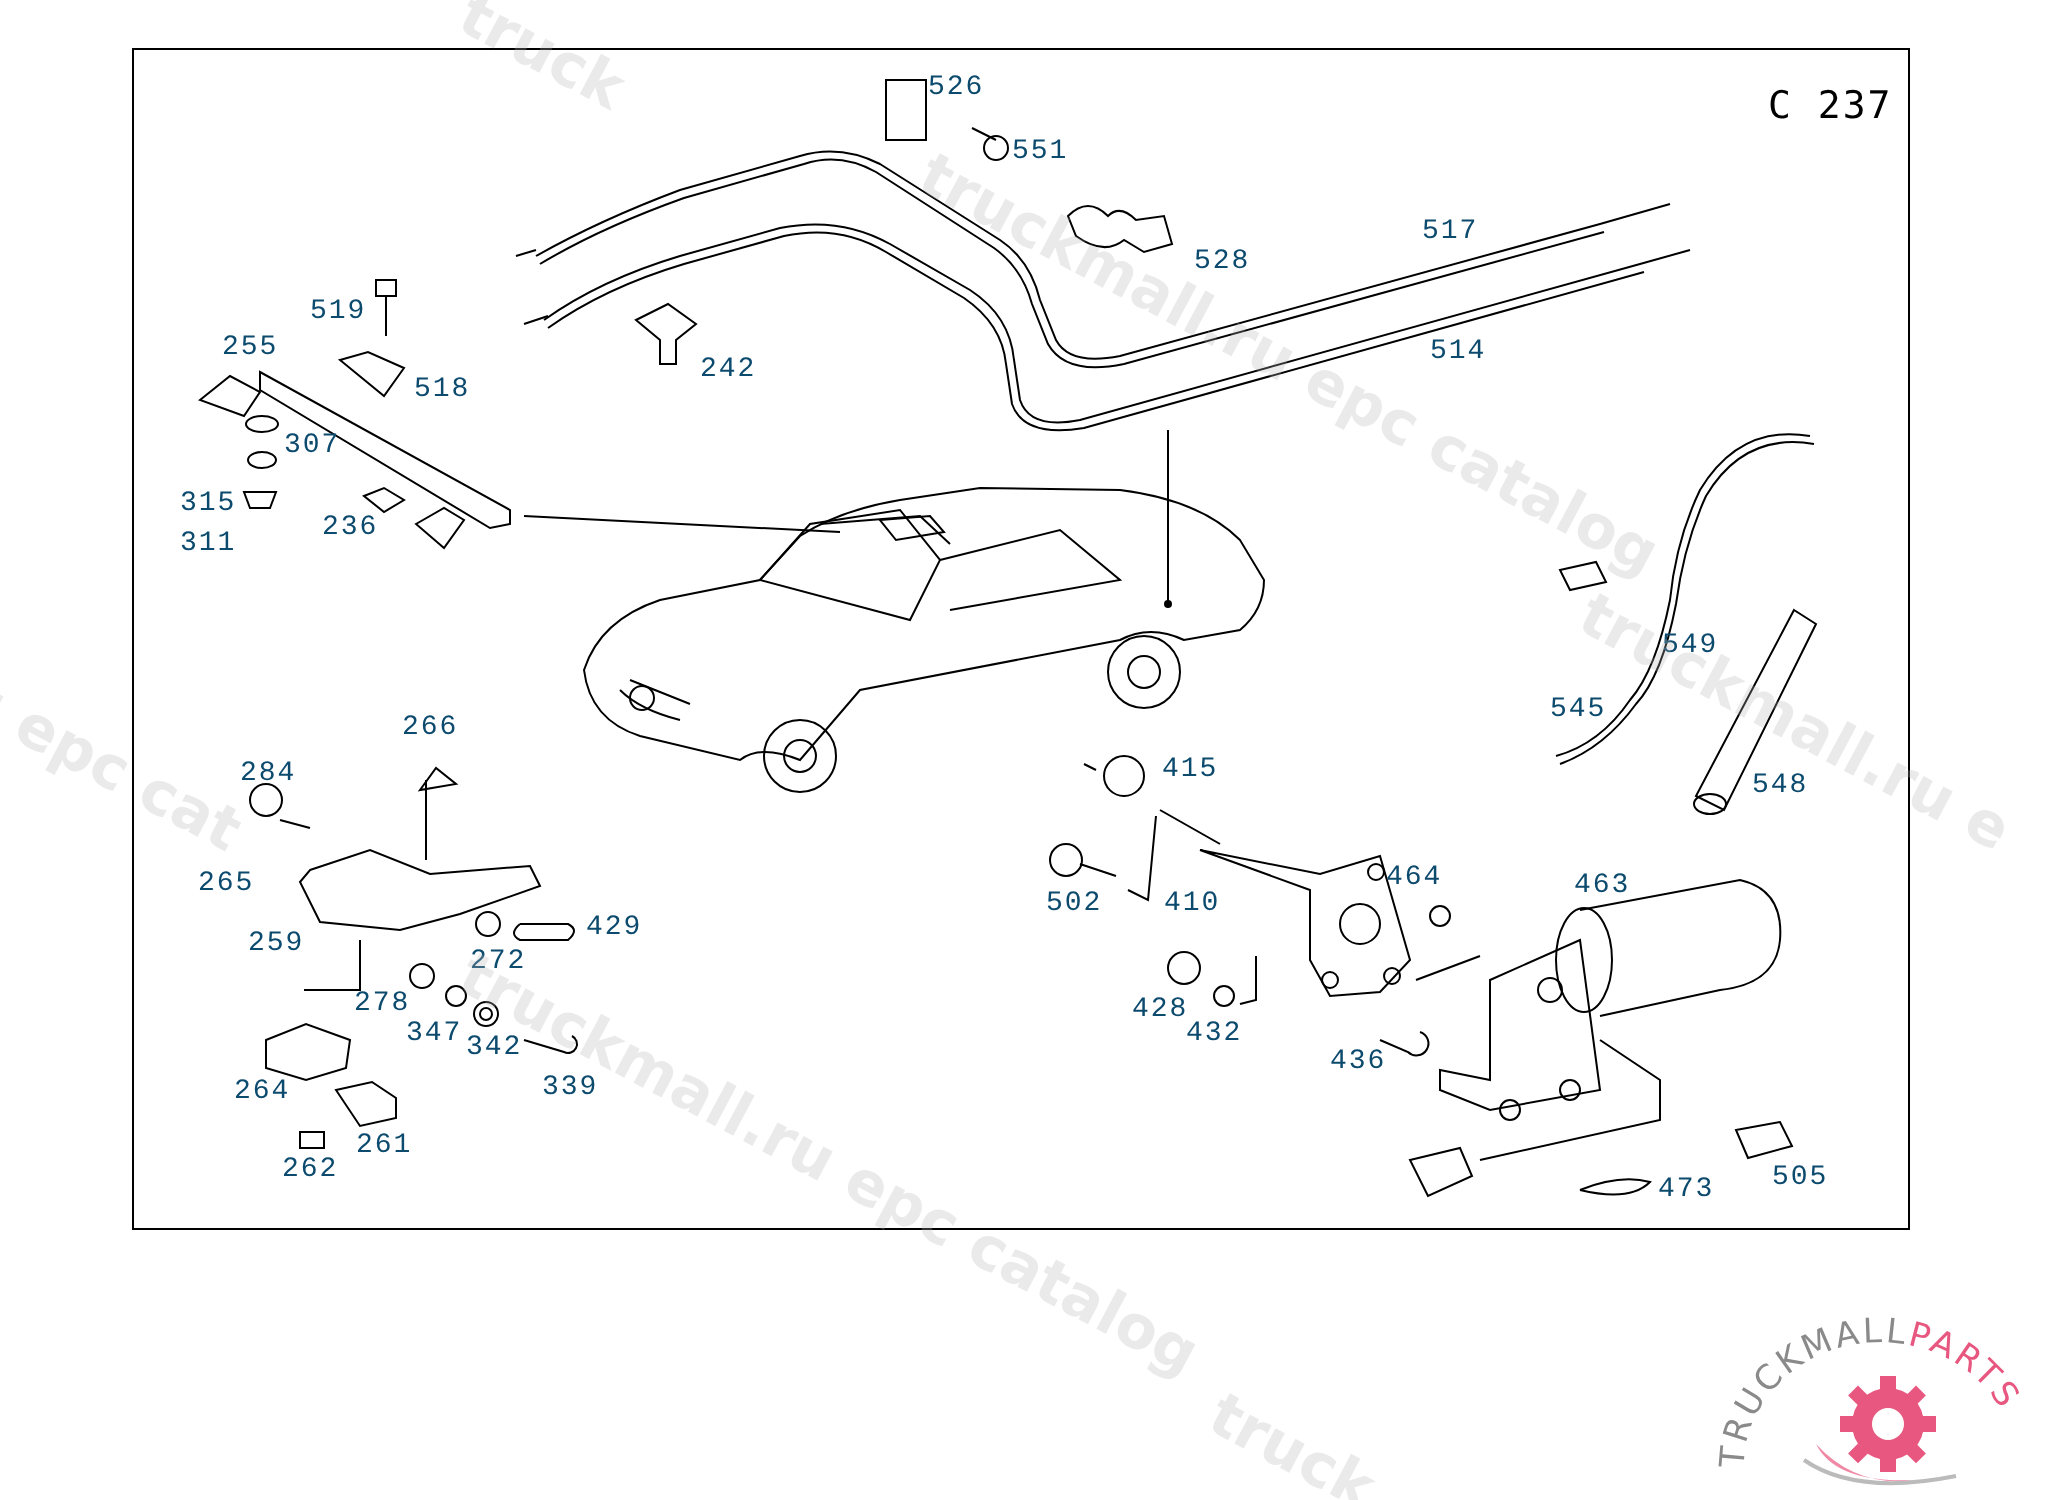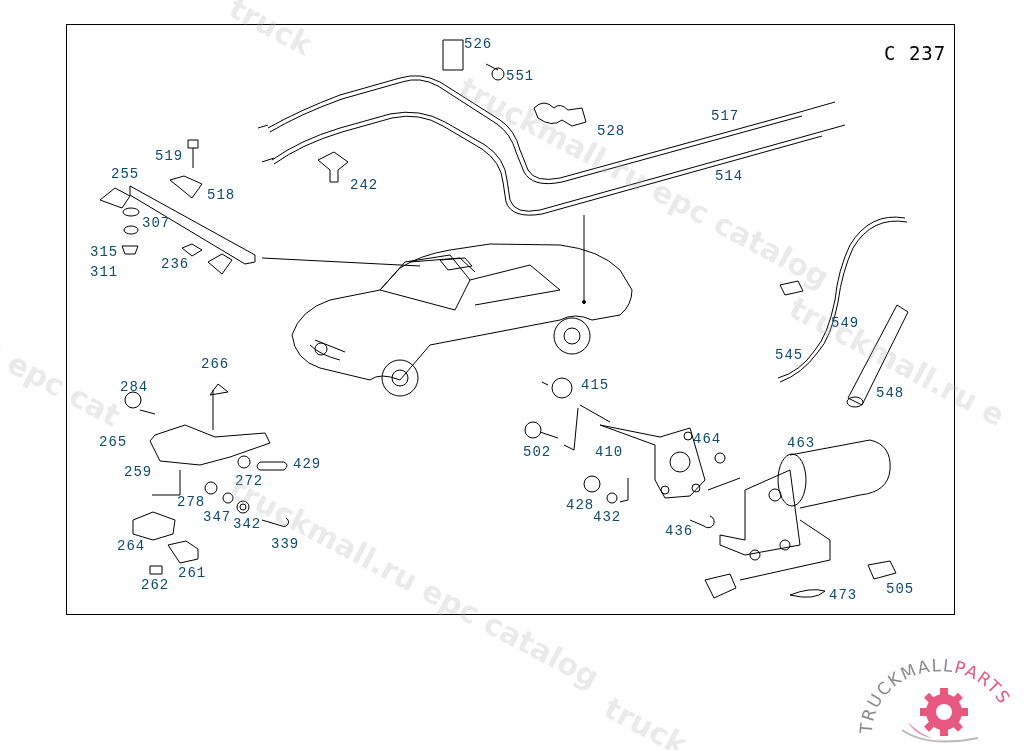--- a/index.html
+++ b/index.html
@@ -144,21 +144,21 @@
 <div class="lbl" style="left:235px; top:474px;">272</div>
 <div class="lbl" style="left:177px; top:495px;">278</div>
 <div class="lbl" style="left:203px; top:510px;">347</div>
 <div class="lbl" style="left:233px; top:517px;">342</div>
 <div class="lbl" style="left:271px; top:537px;">339</div>
 <div class="lbl" style="left:117px; top:539px;">264</div>
 <div class="lbl" style="left:178px; top:566px;">261</div>
 <div class="lbl" style="left:141px; top:578px;">262</div>
 <div class="lbl" style="left:581px; top:378px;">415</div>
 <div class="lbl" style="left:523px; top:445px;">502</div>
-<div class="lbl" style="left:595px; top:445px;">410</div>
+<div class="lbl" style="left:582px; top:445px;">410</div>
 <div class="lbl" style="left:693px; top:432px;">464</div>
 <div class="lbl" style="left:787px; top:436px;">463</div>
 <div class="lbl" style="left:566px; top:498px;">428</div>
 <div class="lbl" style="left:593px; top:510px;">432</div>
 <div class="lbl" style="left:665px; top:524px;">436</div>
 <div class="lbl" style="left:829px; top:588px;">473</div>
 <div class="lbl" style="left:886px; top:582px;">505</div>
 
 <div class="wm" style="left:240px; top:-10px; transform: rotate(28deg);">truck</div>
 <div class="wm" style="left:470px; top:70px; transform: rotate(28deg);">truckmall.ru epc catalog</div>

